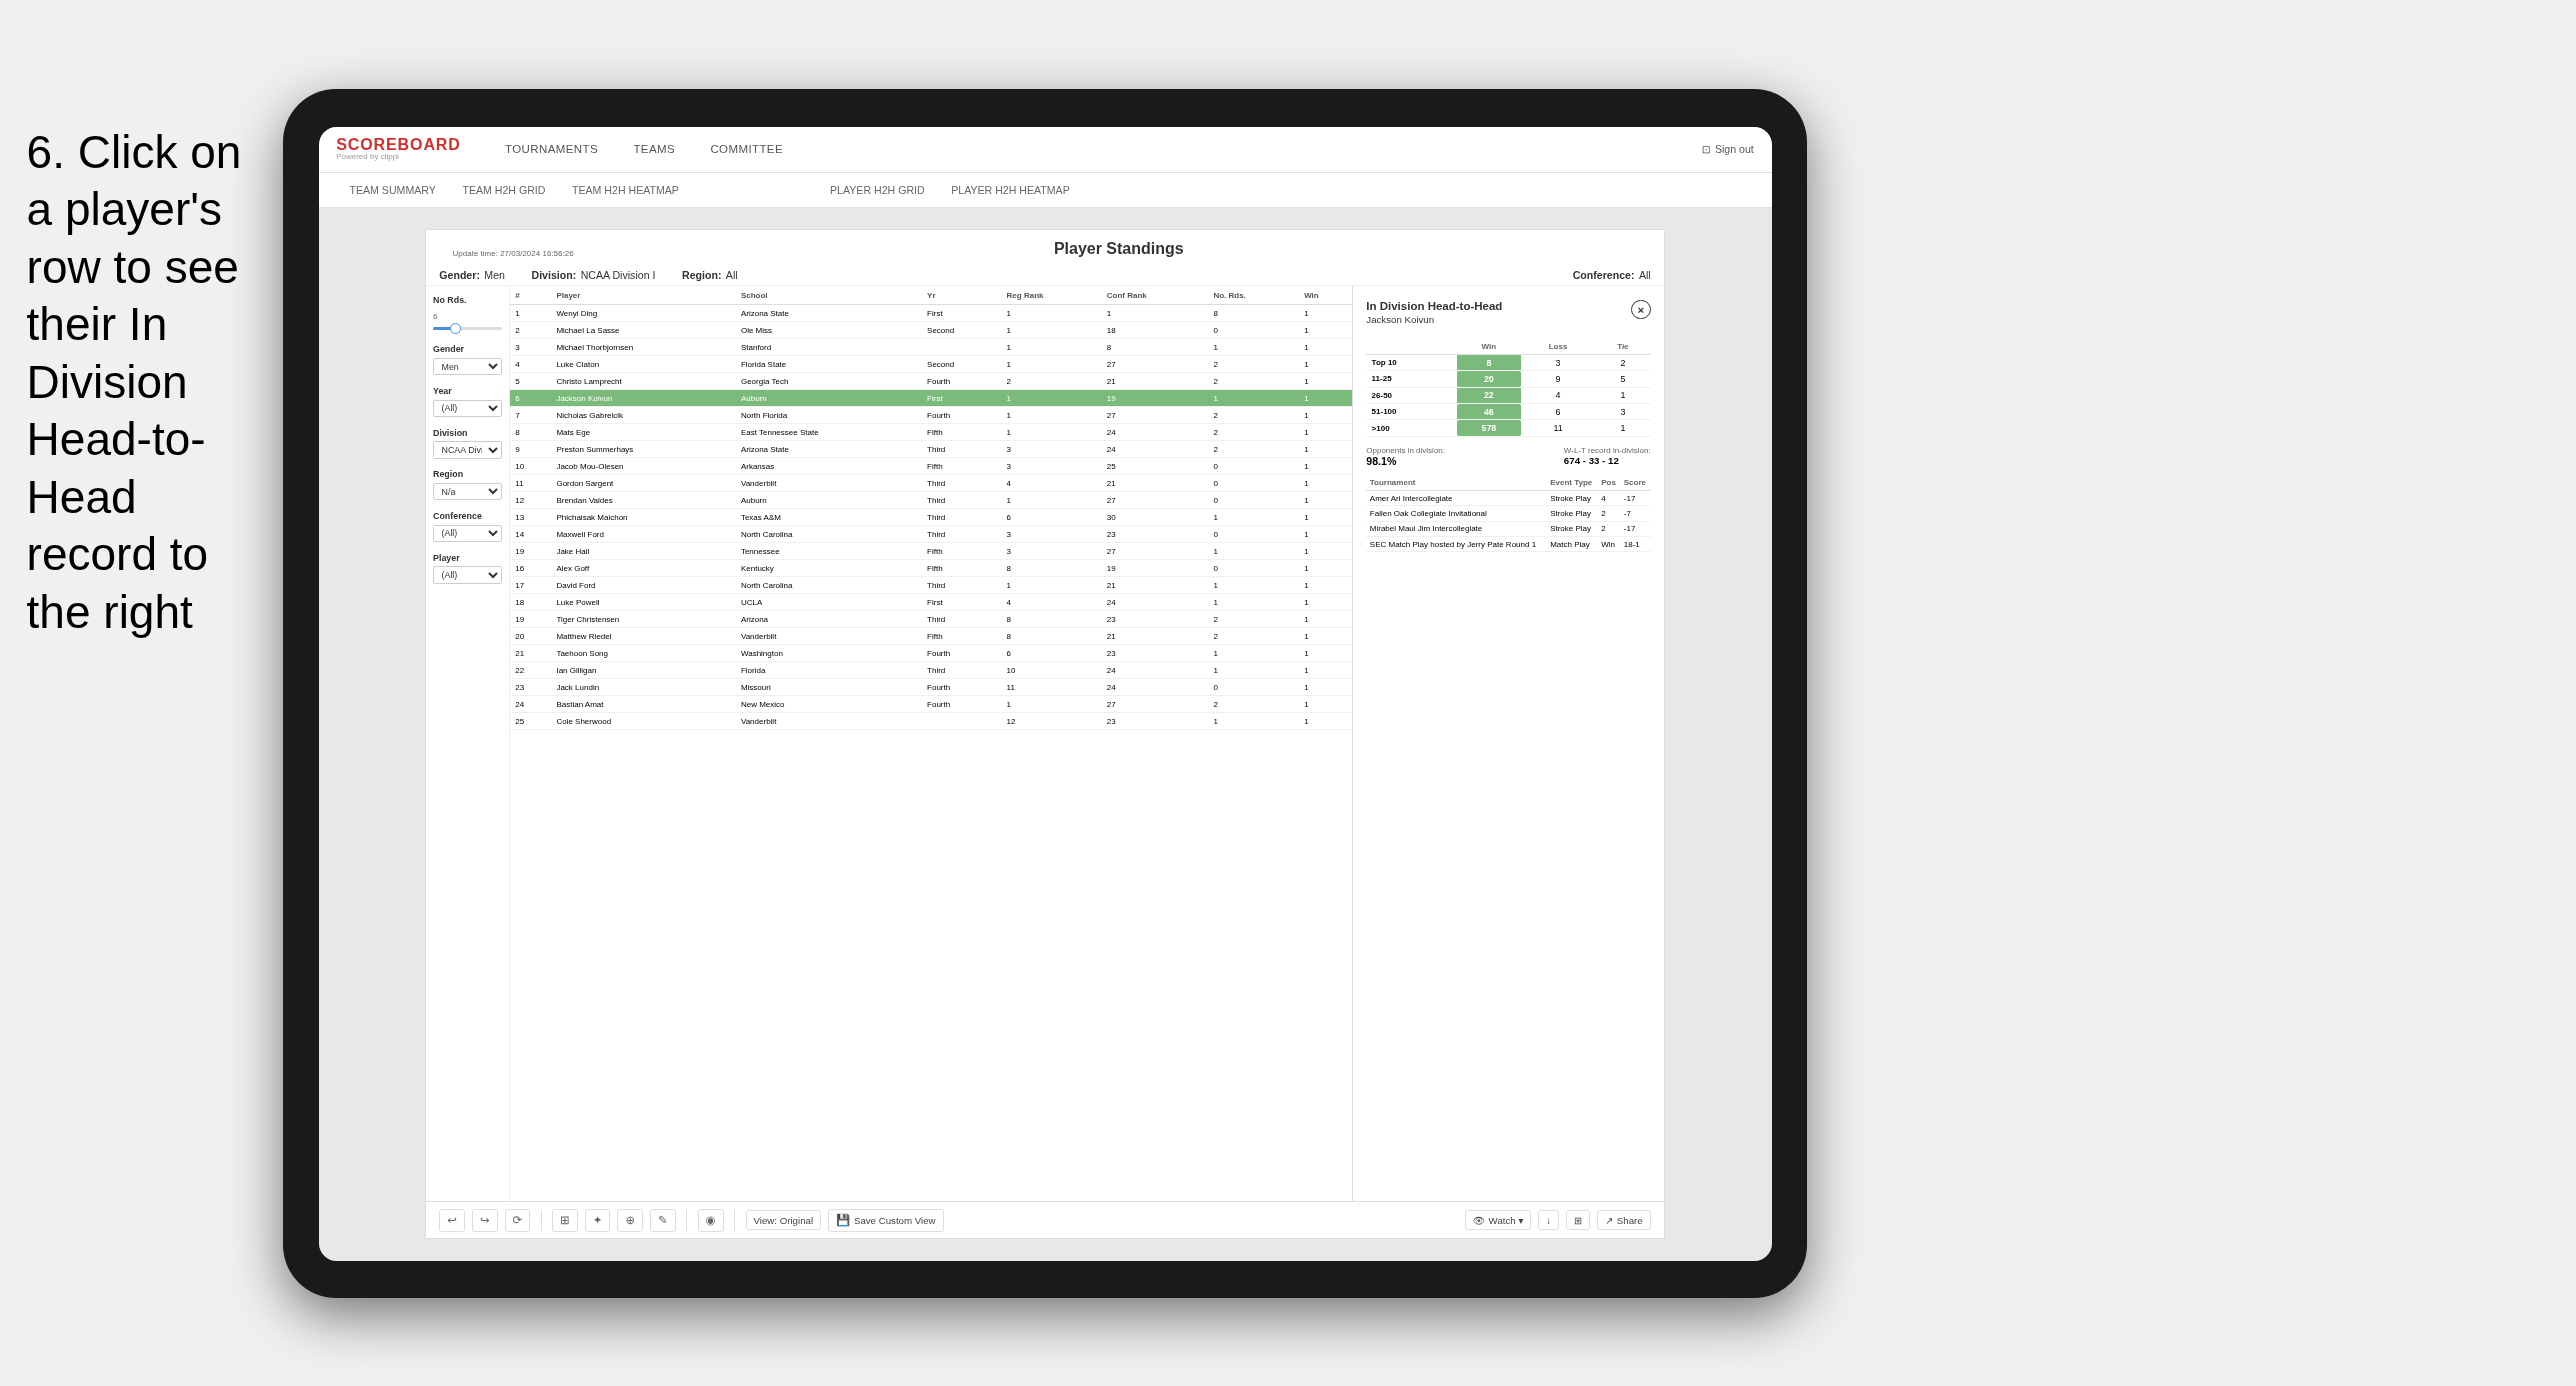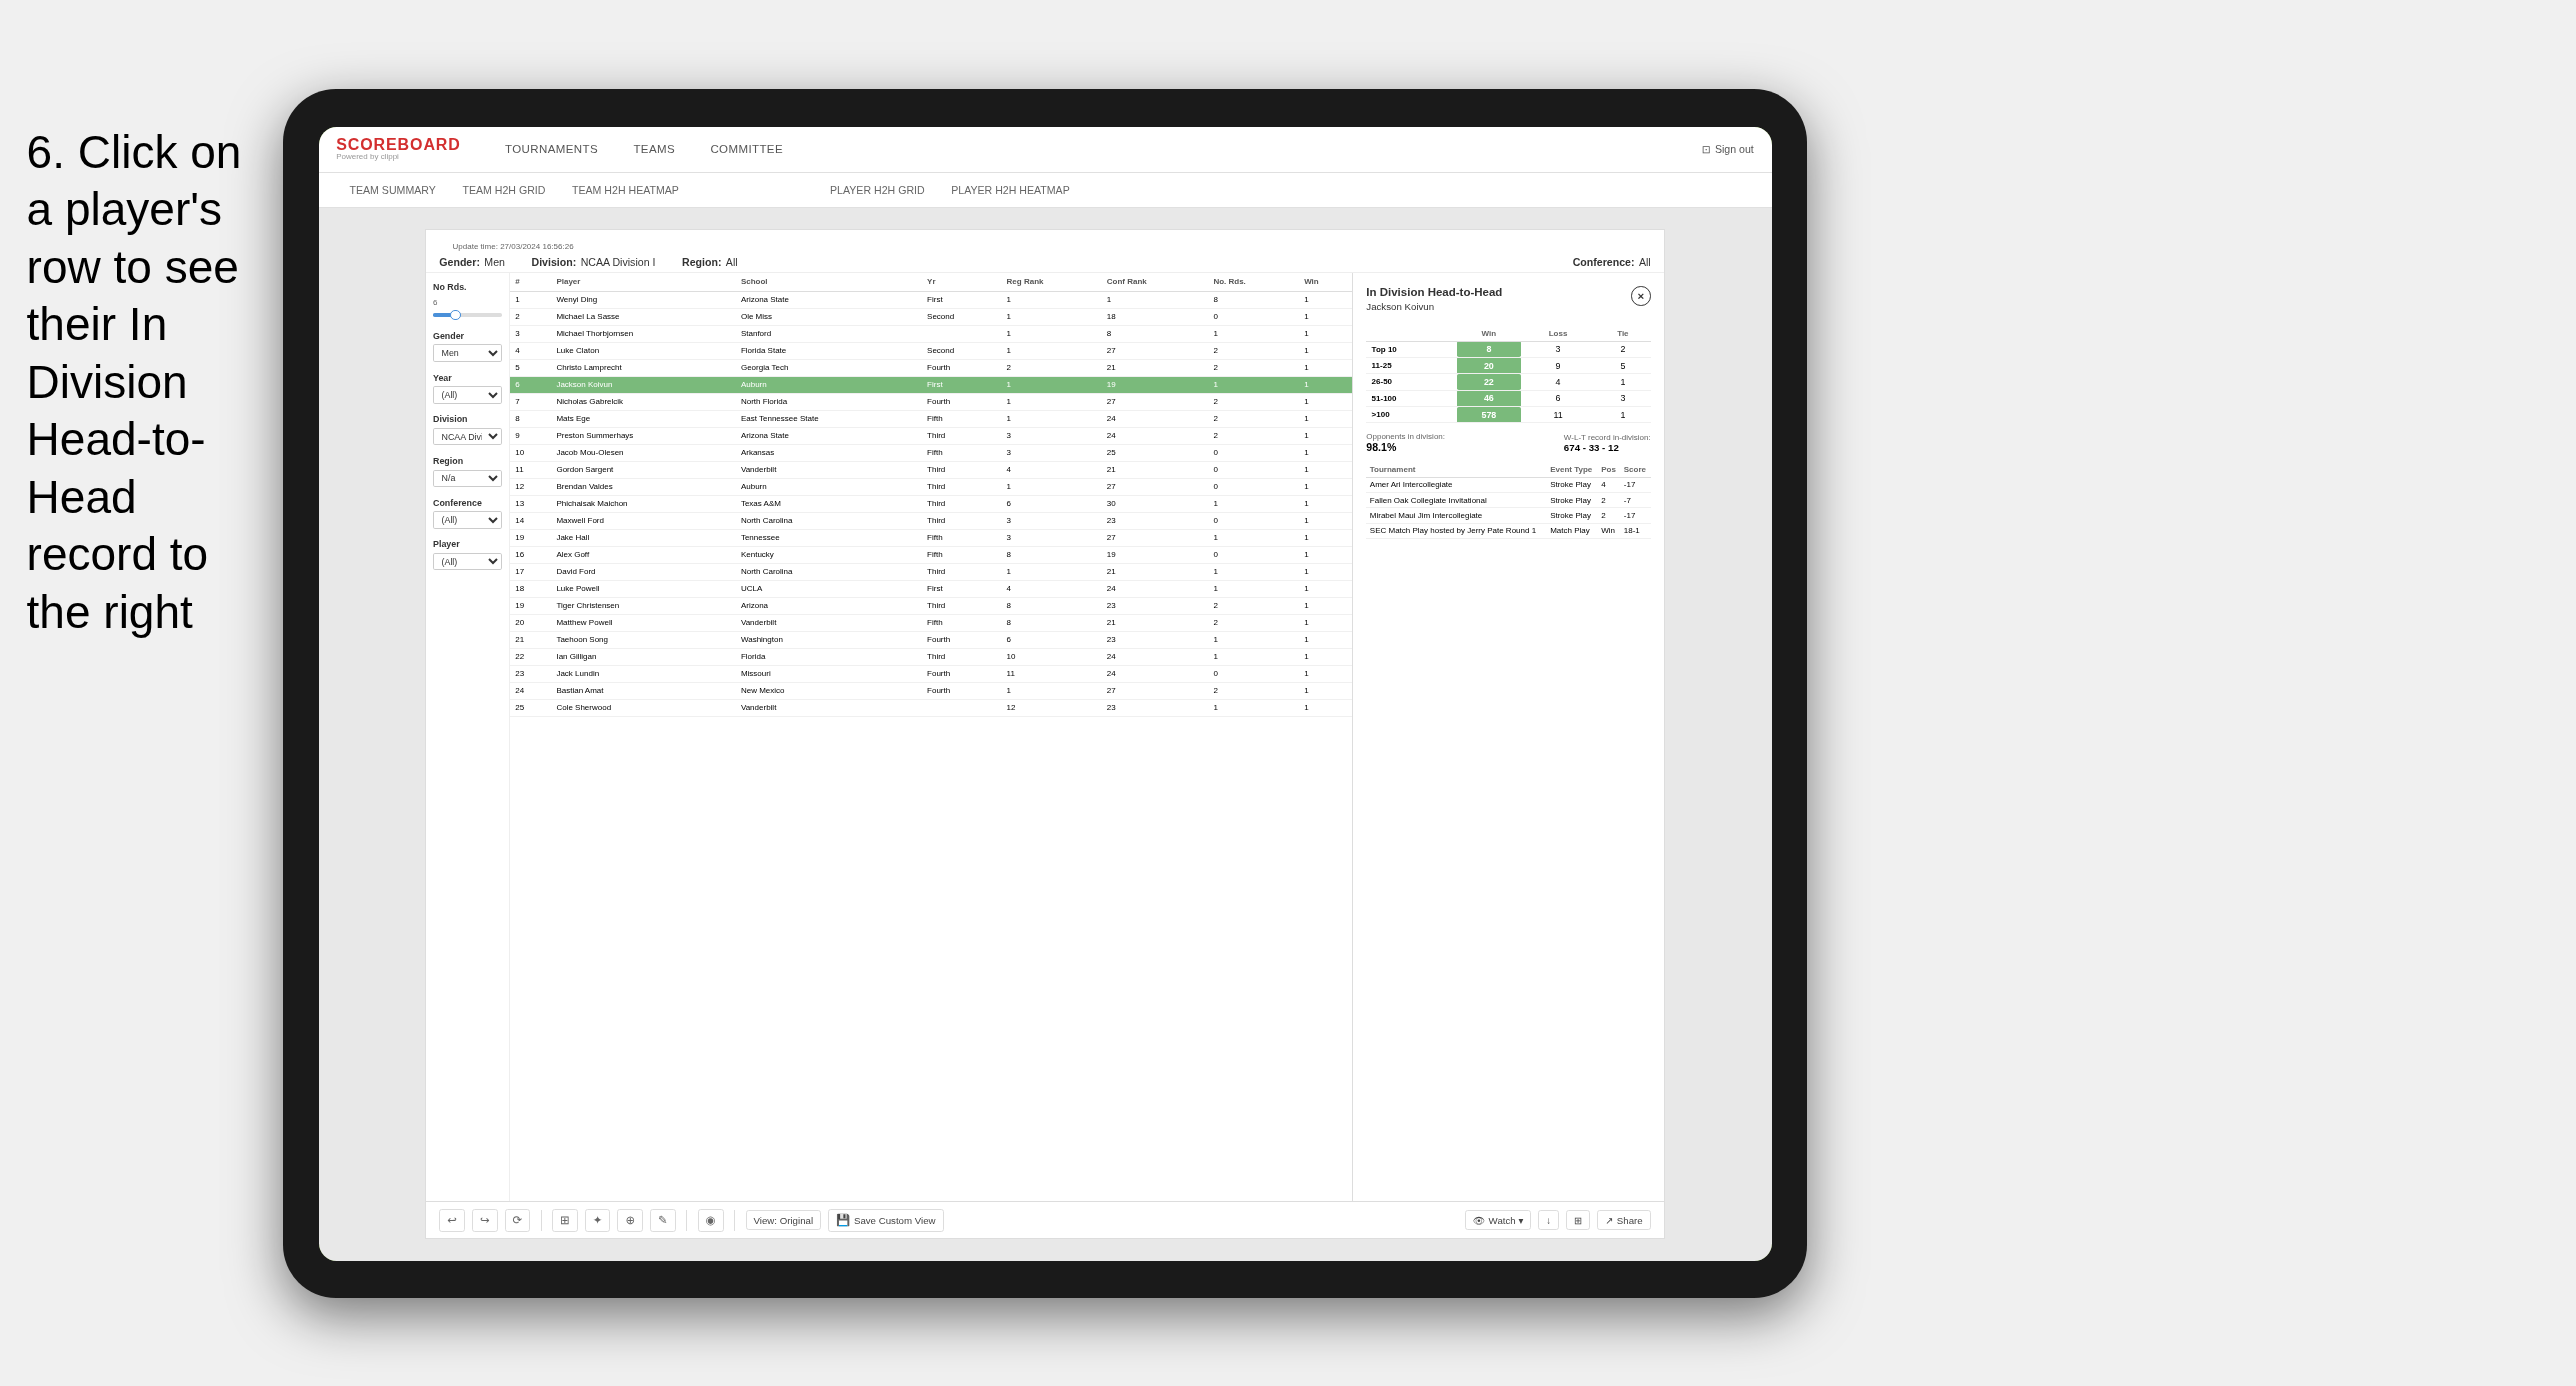--- a/index.html
+++ b/index.html
@@ -518,20 +518,21 @@
       <div class="sub-nav-item active">PLAYER SUMMARY</div>
       <div class="sub-nav-item">PLAYER H2H GRID</div>
       <div class="sub-nav-item">PLAYER H2H HEATMAP</div>
     </div>
 
     <div class="main-content">
       <div class="dashboard-card">
 
         <div style="display:flex; align-items:center; padding: 5.3px 13.3px 0;">
           <span class="update-time">Update time: 27/03/2024 16:56:26</span>
+          <span class="card-title" style="flex:1; text-align:center;">Player Standings</span>
         </div>
 
         <div class="filters-row">
           <div class="filter-item">
             <span class="filter-label">Gender:</span>
             <span>Men</span>
           </div>
           <div class="filter-item">
             <span class="filter-label">Division:</span>
             <span>NCAA Division I</span>
@@ -804,21 +805,21 @@
     <td>Tiger Christensen</td>
     <td>Arizona</td>
     <td>Third</td>
     <td>8</td>
     <td>23</td>
     <td>2</td>
     <td>1</td>
   </tr>
                     <tr>
     <td>20</td>
-    <td>Matthew Powell</td>
+    <td>Matthew Riedel</td>
     <td>Vanderbilt</td>
     <td>Fifth</td>
     <td>8</td>
     <td>21</td>
     <td>2</td>
     <td>1</td>
   </tr>
                     <tr>
     <td>21</td>
     <td>Taehoon Song</td>

